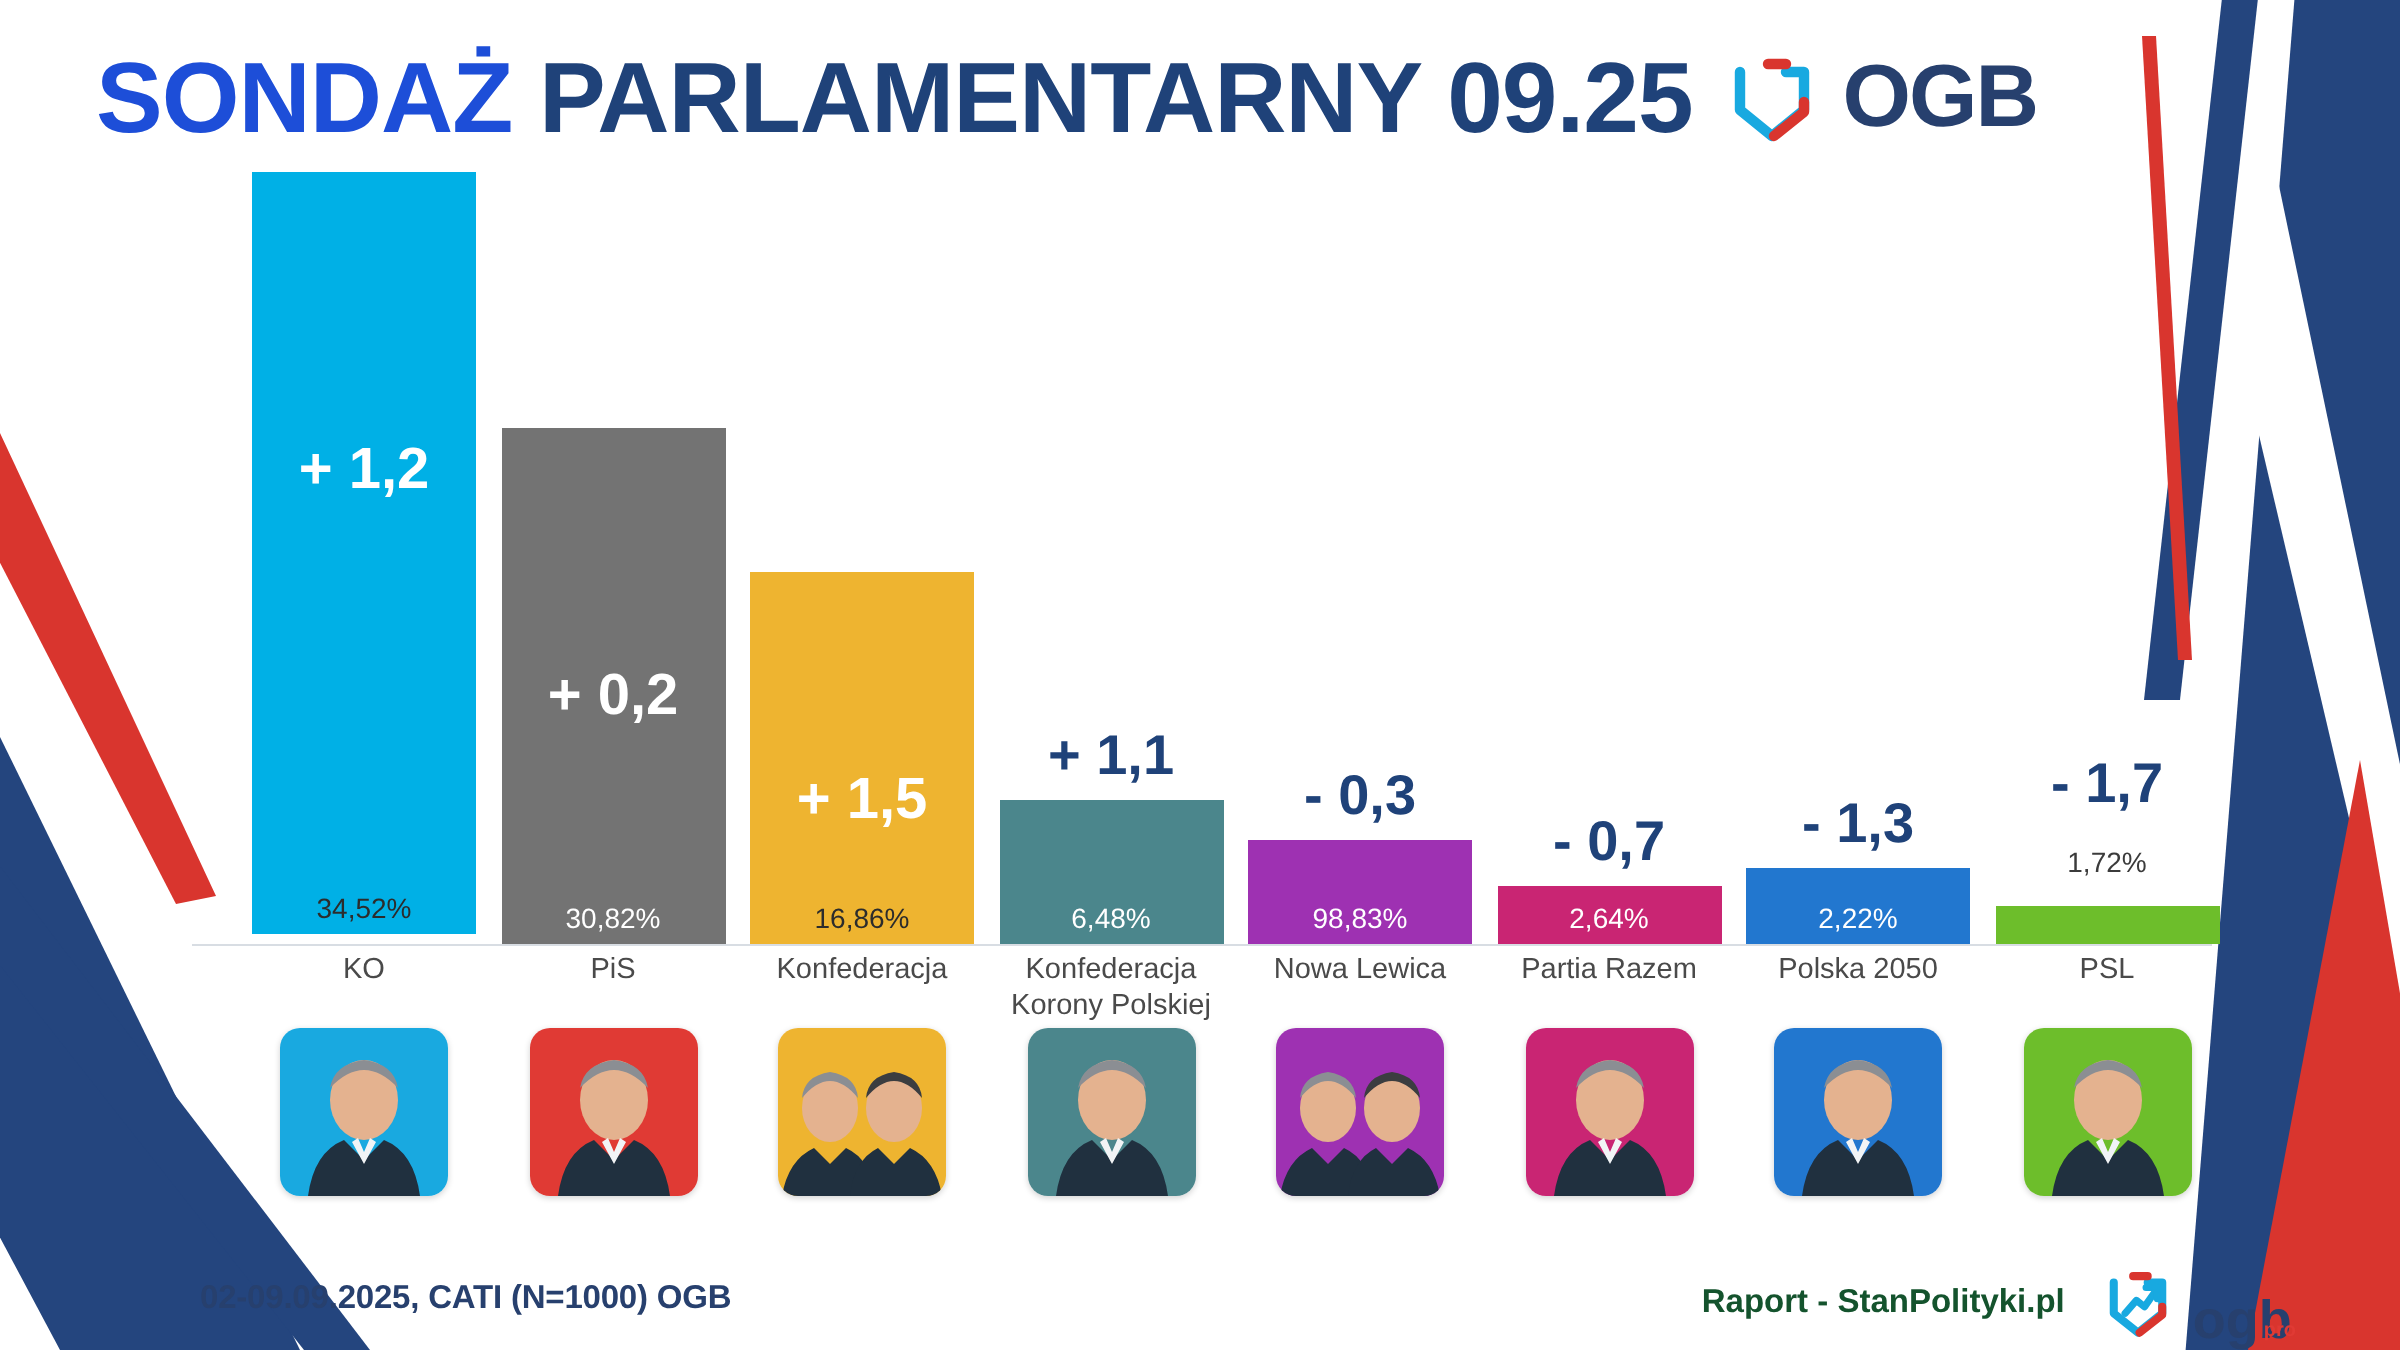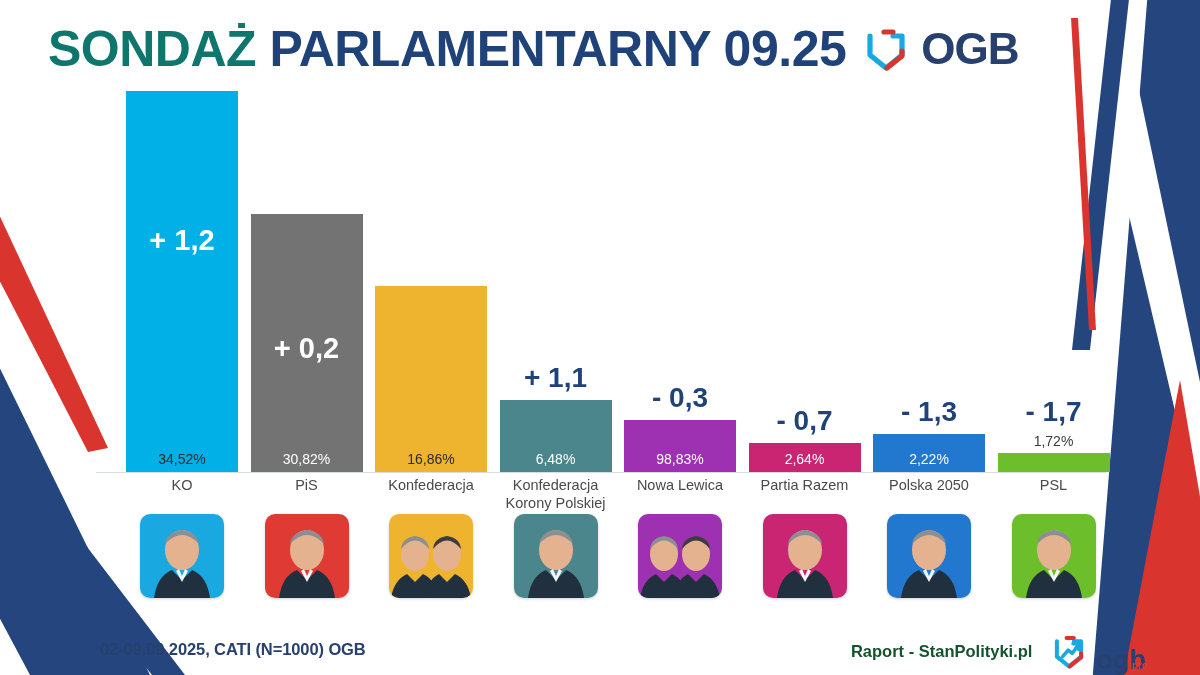--- a/index.html
+++ b/index.html
@@ -18,21 +18,21 @@
   
   .header {
     position:absolute; left:0; top:18px; width:1200px; height:62px;
     display:flex; align-items:center; z-index:3;
   }
   .title {
     margin-left:48px;
     font-size:50px; font-weight:bold; letter-spacing:-0.5px;
     line-height:1; white-space:nowrap;
   }
-  .title .red  { color:#0f766e; }
+  .title .red  { color:#1d4ed8; }
   .title .navy { color:#1F4279; }
   .ogb-mark { margin-left:14px; display:flex; align-items:center; gap:9px; }
   .ogb-word { color:#27406E; font-size:44px; font-weight:bold; letter-spacing:-1px; }
 
   
   .chart {
     position:absolute; left:0; top:80px; width:1200px; height:420px; z-index:2;
   }
   .baseline {
     position:absolute; left:96px; top:392px; width:1010px; height:1px;
@@ -121,34 +121,35 @@
       <path d="M33 9 L24 9" fill="none" stroke="#D9352E" stroke-width="5.2" stroke-linecap="round"></path>
       <path d="M42 28 L42 33 L27 45" fill="none" stroke="#D9352E" stroke-width="5.2" stroke-linecap="round" stroke-linejoin="round"></path>
     </svg>
     <span class="ogb-word">OGB</span>
   </div>
 </div>
 
 <div class="chart">
   <div class="baseline"></div>
   <div id="cols">
-      <div class="col" style="left: 126px;">
+      <div class="col" style="left: 126px; justify-content: center;">
         <div class="bar" style="height: 381px; background: rgb(0, 176, 230);">
           <div class="delta inside" style="top: 135px;">+ 1,2</div>
           <div class="pct-in dark">34,52%</div>
         </div>
       </div>
       <div class="col" style="left: 250.5px;">
         <div class="bar" style="height: 258px; background: #737373;">
           <div class="delta inside" style="top: 120px;">+ 0,2</div>
           <div class="pct-in">30,82%</div>
         </div>
       </div>
       <div class="col" style="left: 375px;">
         <div class="bar" style="height: 186.085px; background: rgb(238, 180, 48);">
+          <div class="delta inside" style="top: 100px;">+ 1,5</div>
           <div class="pct-in dark">16,86%</div>
         </div>
       </div>
       <div class="col" style="left: 499.5px;">
         <div class="delta">+ 1,1</div>
         <div class="bar" style="height: 71.5203px; background: rgb(75, 134, 140);">
           <div class="pct-in">6,48%</div>
         </div>
       </div>
       <div class="col" style="left: 624px;">
@@ -162,21 +163,21 @@
         <div class="bar" style="height: 29.1379px; background: rgb(201, 37, 115);">
           <div class="pct-in">2,64%</div>
         </div>
       </div>
       <div class="col" style="left: 873px;">
         <div class="delta">- 1,3</div>
         <div class="bar" style="height: 38px; background: rgb(34, 119, 207);">
           <div class="pct-in">2,22%</div>
         </div>
       </div>
-      <div class="col" style="left: 997.5px;">
+      <div class="col" style="left: 997.5px; gap: 10px;">
         <div class="delta">- 1,7</div>
         <div class="pct-above">1,72%</div>
         <div class="bar" style="height: 18.9838px; background: rgb(109, 190, 43);"></div>
       </div>
     </div>
 </div>
 
 <div class="xlabels" id="xlabels">
     <div class="xlab" style="left: 112px;">
       <div>KO</div>

